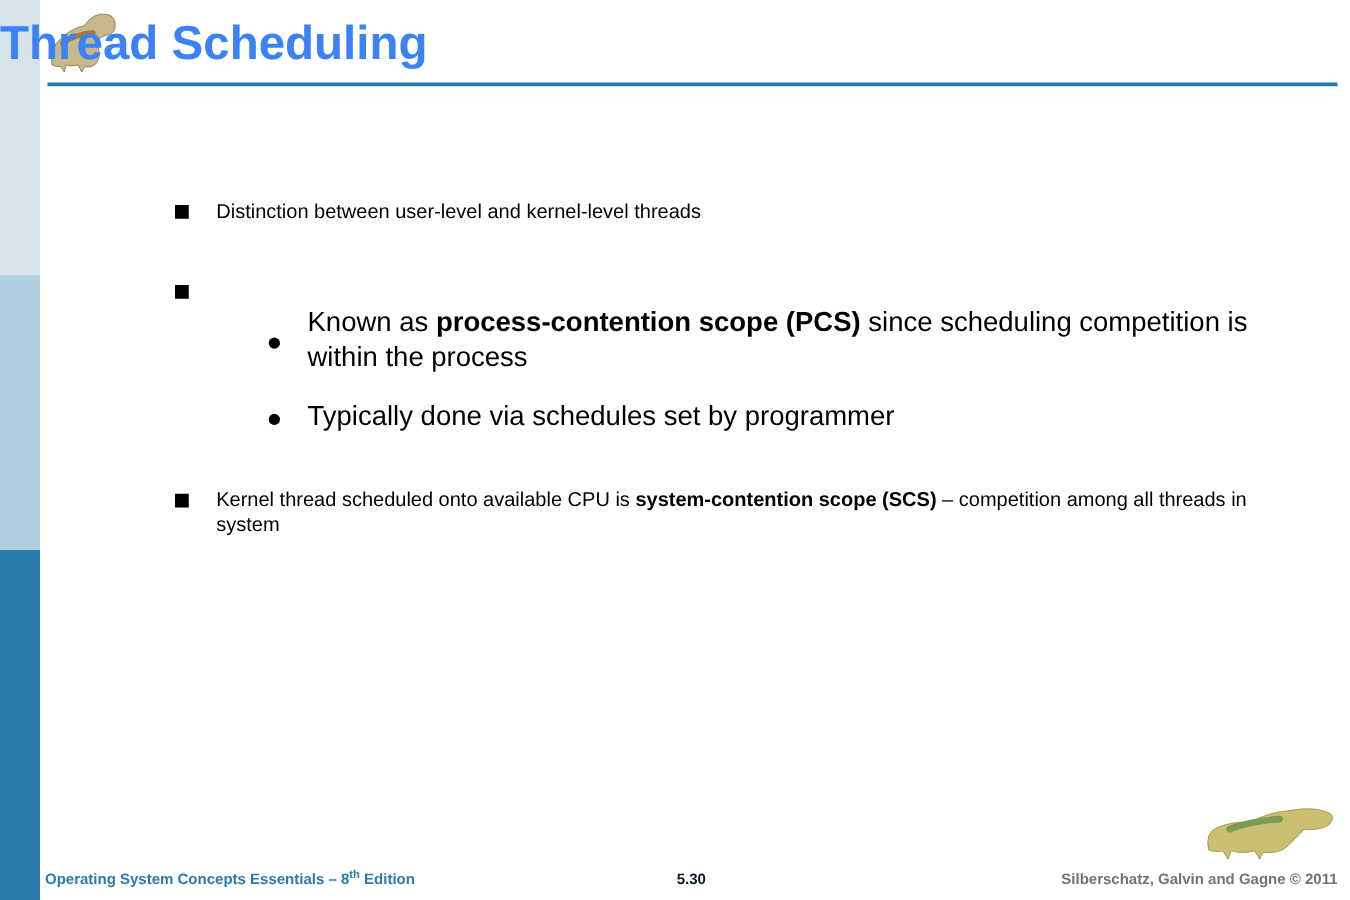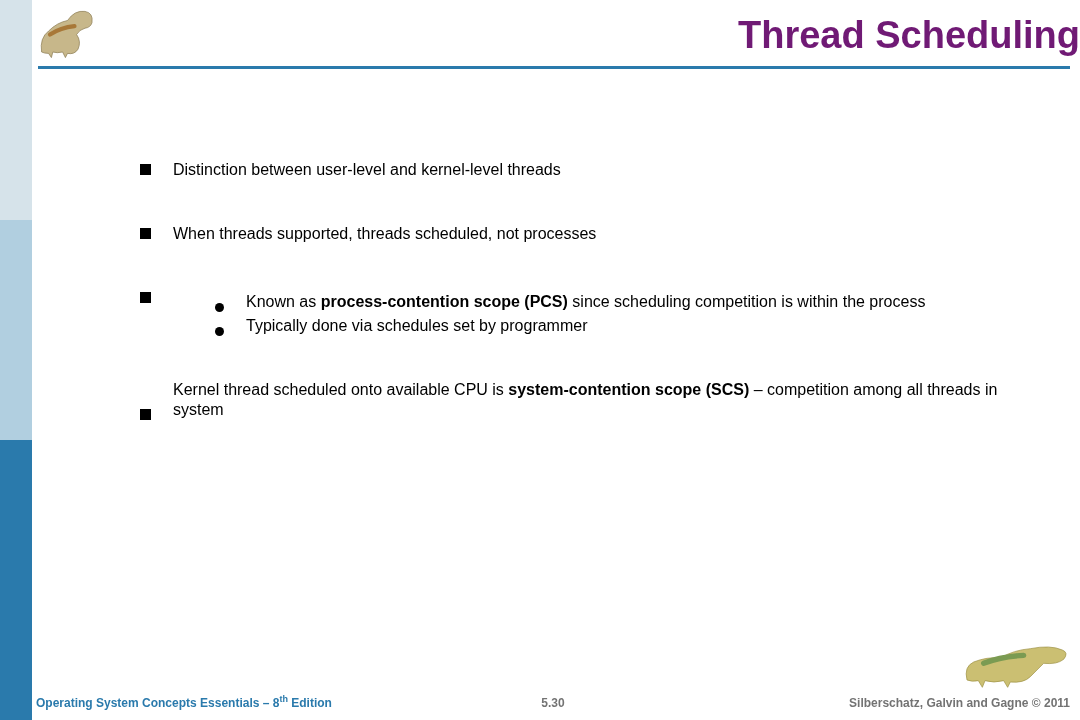--- a/index.html
+++ b/index.html
@@ -41,24 +41,24 @@
     left: 0;
     width: 32px;
     height: 280px;
     background: #2a7aac;
   }
   .title {
     position: absolute;
     left: 0;
     right: 0;
     top: 14px;
-    text-align: right;
+    text-align: left;
     font-size: 38px;
     font-weight: bold;
-    color: #701a75;
+    color: #3b82f6;
   }
   .title-underline {
     position: absolute;
     left: 38px;
     right: 10px;
     top: 66px;
     height: 3px;
     background: #2a7aac;
   }
   .dino1 {
@@ -96,24 +96,24 @@
     flex: 0 0 auto;
     width: 11px;
     height: 11px;
     background: #000;
     margin-top: 4px;
     margin-right: 22px;
   }
   .bullet-l1 .text { flex: 1 1 auto; }
   .bullet-l2 {
     display: flex;
-    align-items: flex-end;
-    margin-top: 4px;
+    align-items: center;
+    margin-top: 20px;
     margin-left: 42px;
-    font-size: 16px;
+    font-size: 22px;
     line-height: 1.25;
   }
   .bullet-l2 .marker2 {
     flex: 0 0 auto;
     width: 9px;
     height: 9px;
     border-radius: 50%;
     background: #000;
     margin-top: 5px;
     margin-right: 22px;
@@ -134,21 +134,21 @@
     bottom: 0;
     color: #2a7aac;
   }
   .footer-left sup { font-size: 9px; }
   .footer-center {
     position: absolute;
     left: 0;
     right: 0;
     bottom: 0;
     text-align: center;
-    color: #737373;
+    color: #0f172a;
   }
   .footer-right {
     position: absolute;
     right: 0;
     bottom: 0;
     color: #737373;
   }
 </style>
 </head>
 <body>
@@ -169,44 +169,40 @@
 <div class="title">Thread Scheduling</div>
 <div class="title-underline"></div>
 
 <div class="content">
 
   <div class="bullet-l1">
     <div class="marker"></div>
     <div class="text">Distinction between user-level and kernel-level threads</div>
   </div>
 
-  <div class="bullet-l1">
-    <div class="marker"></div>
-    <div class="text">When threads supported, threads scheduled, not processes</div>
-  </div>
 
   <div class="bullet-l1">
     <div class="marker"></div>
     <div class="text">
       <div class="bullet-l2">
         <div class="marker2"></div>
         <div>
           <span>Known as </span><b>process-contention scope (PCS)</b><span> since scheduling competition is within the process</span>
         </div>
       </div>
       <div class="bullet-l2">
         <div class="marker2"></div>
         <div>
           <span>Typically done via schedules set by programmer</span><b></b><span></span>
         </div>
       </div>
     </div>
   </div>
 
-  <div class="bullet-l1" style="margin-top:10px;align-items:flex-end;">
+  <div class="bullet-l1" style="margin-top:10px;">
     <div class="marker"></div>
     <div class="text">
       <span>Kernel thread scheduled onto available CPU is </span><b>system-contention scope (SCS)</b><span> – competition among all threads in system</span>
     </div>
   </div>
 
 </div>
 
 <div class="dino2">
   <svg viewBox="0 0 160 90">

